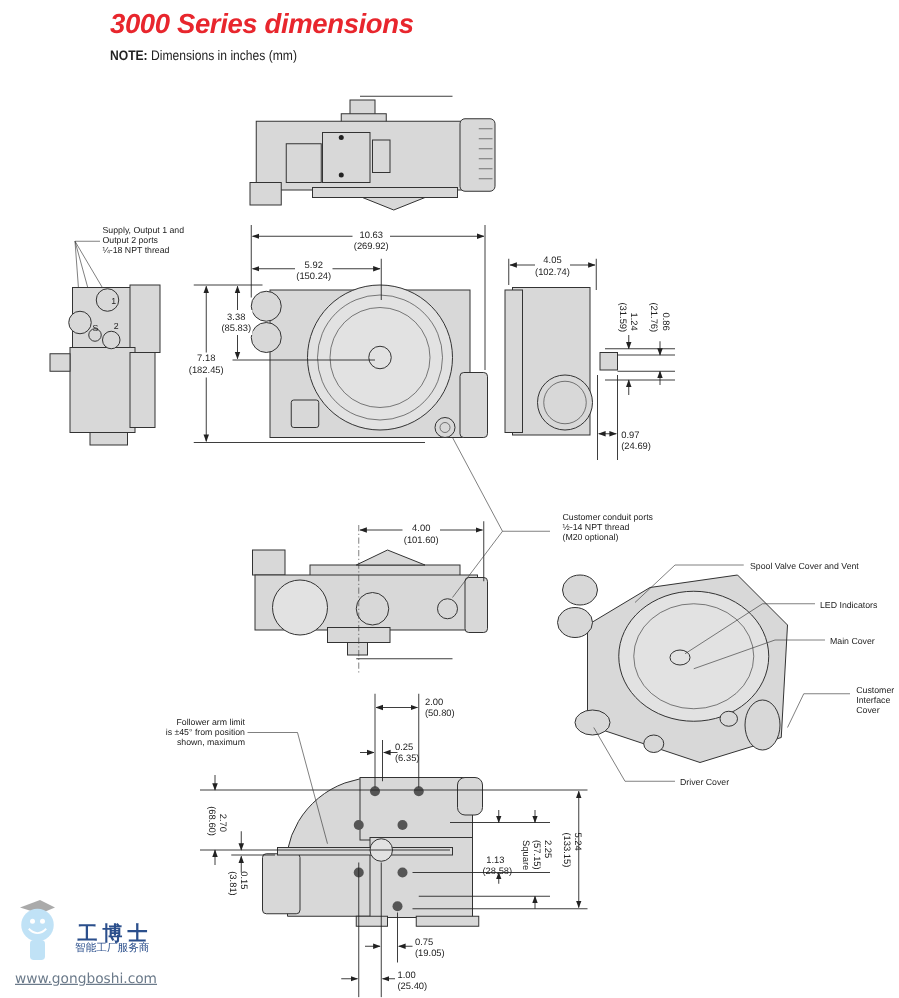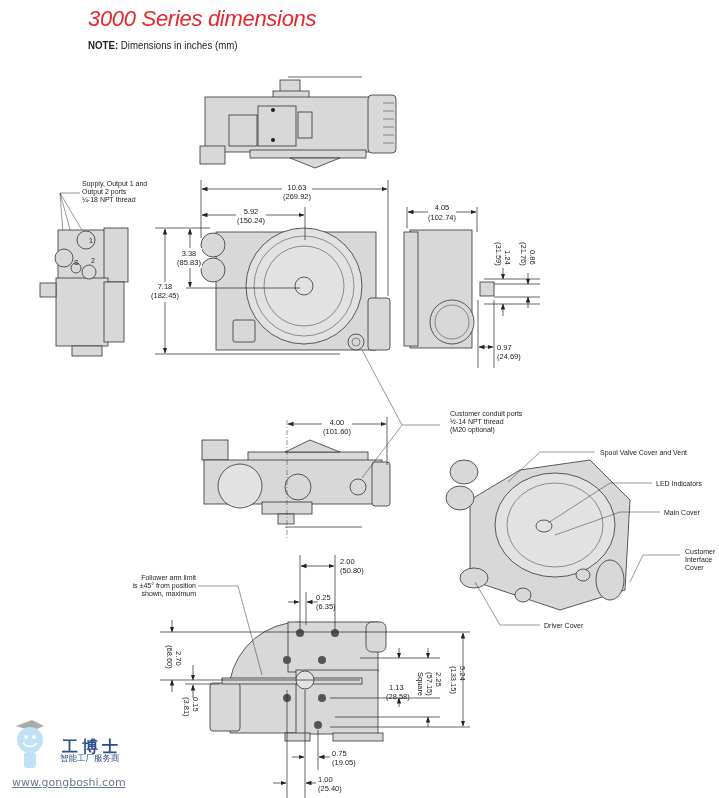--- a/index.html
+++ b/index.html
@@ -1,17 +1,17 @@
 <!DOCTYPE html>
 <html><head>
   <meta charset="utf-8">
   <style>
     html, body { margin: 0; padding: 0; background: #ffffff; }
     body { width: 719px; height: 798px; position: relative; overflow: hidden; font-family: "Liberation Sans", sans-serif; }
-    .title { position: absolute; left: 88px; top: 6px; font-size: 22px; font-weight: normal; font-style: italic; color: #e8262d; letter-spacing: -0.3px; }
+    .title { position: absolute; left: 88px; top: 6px; font-size: 22px; font-weight: bold; font-style: italic; color: #e8262d; letter-spacing: -0.3px; }
     .note { position: absolute; left: 88px; top: 39px; font-size: 11px; color: #222; transform: scaleX(0.88); transform-origin: left; }
     .note b { font-weight: bold; }
     svg.main { position: absolute; left: 0; top: 0; }
     .lbl { font-family: "Liberation Sans", sans-serif; font-size: 7px; fill: #222; }
     .dim { font-family: "Liberation Sans", sans-serif; font-size: 7.5px; fill: #222; }
     .body { fill: #d8d8d8; stroke: #333; stroke-width: 0.8; }
     .bodyL { fill: #e2e2e2; stroke: #333; stroke-width: 0.8; }
     .line { stroke: #222; stroke-width: 0.7; fill: none; }
     .thin { stroke: #333; stroke-width: 0.5; fill: none; }
     .wm-url { position: absolute; left: 12px; top: 776px; font-size: 11px; color: #6b7a8a; font-family: "DejaVu Sans", sans-serif; text-decoration: underline; }

